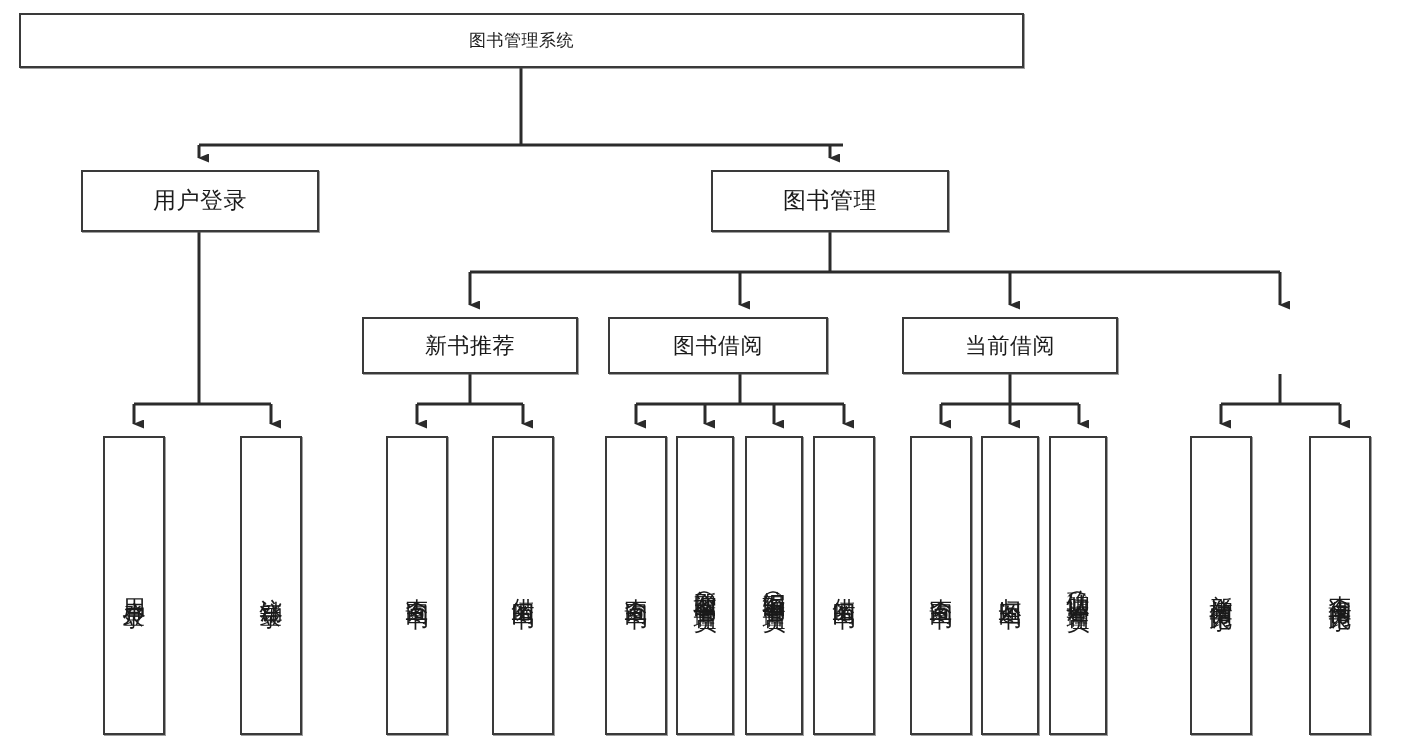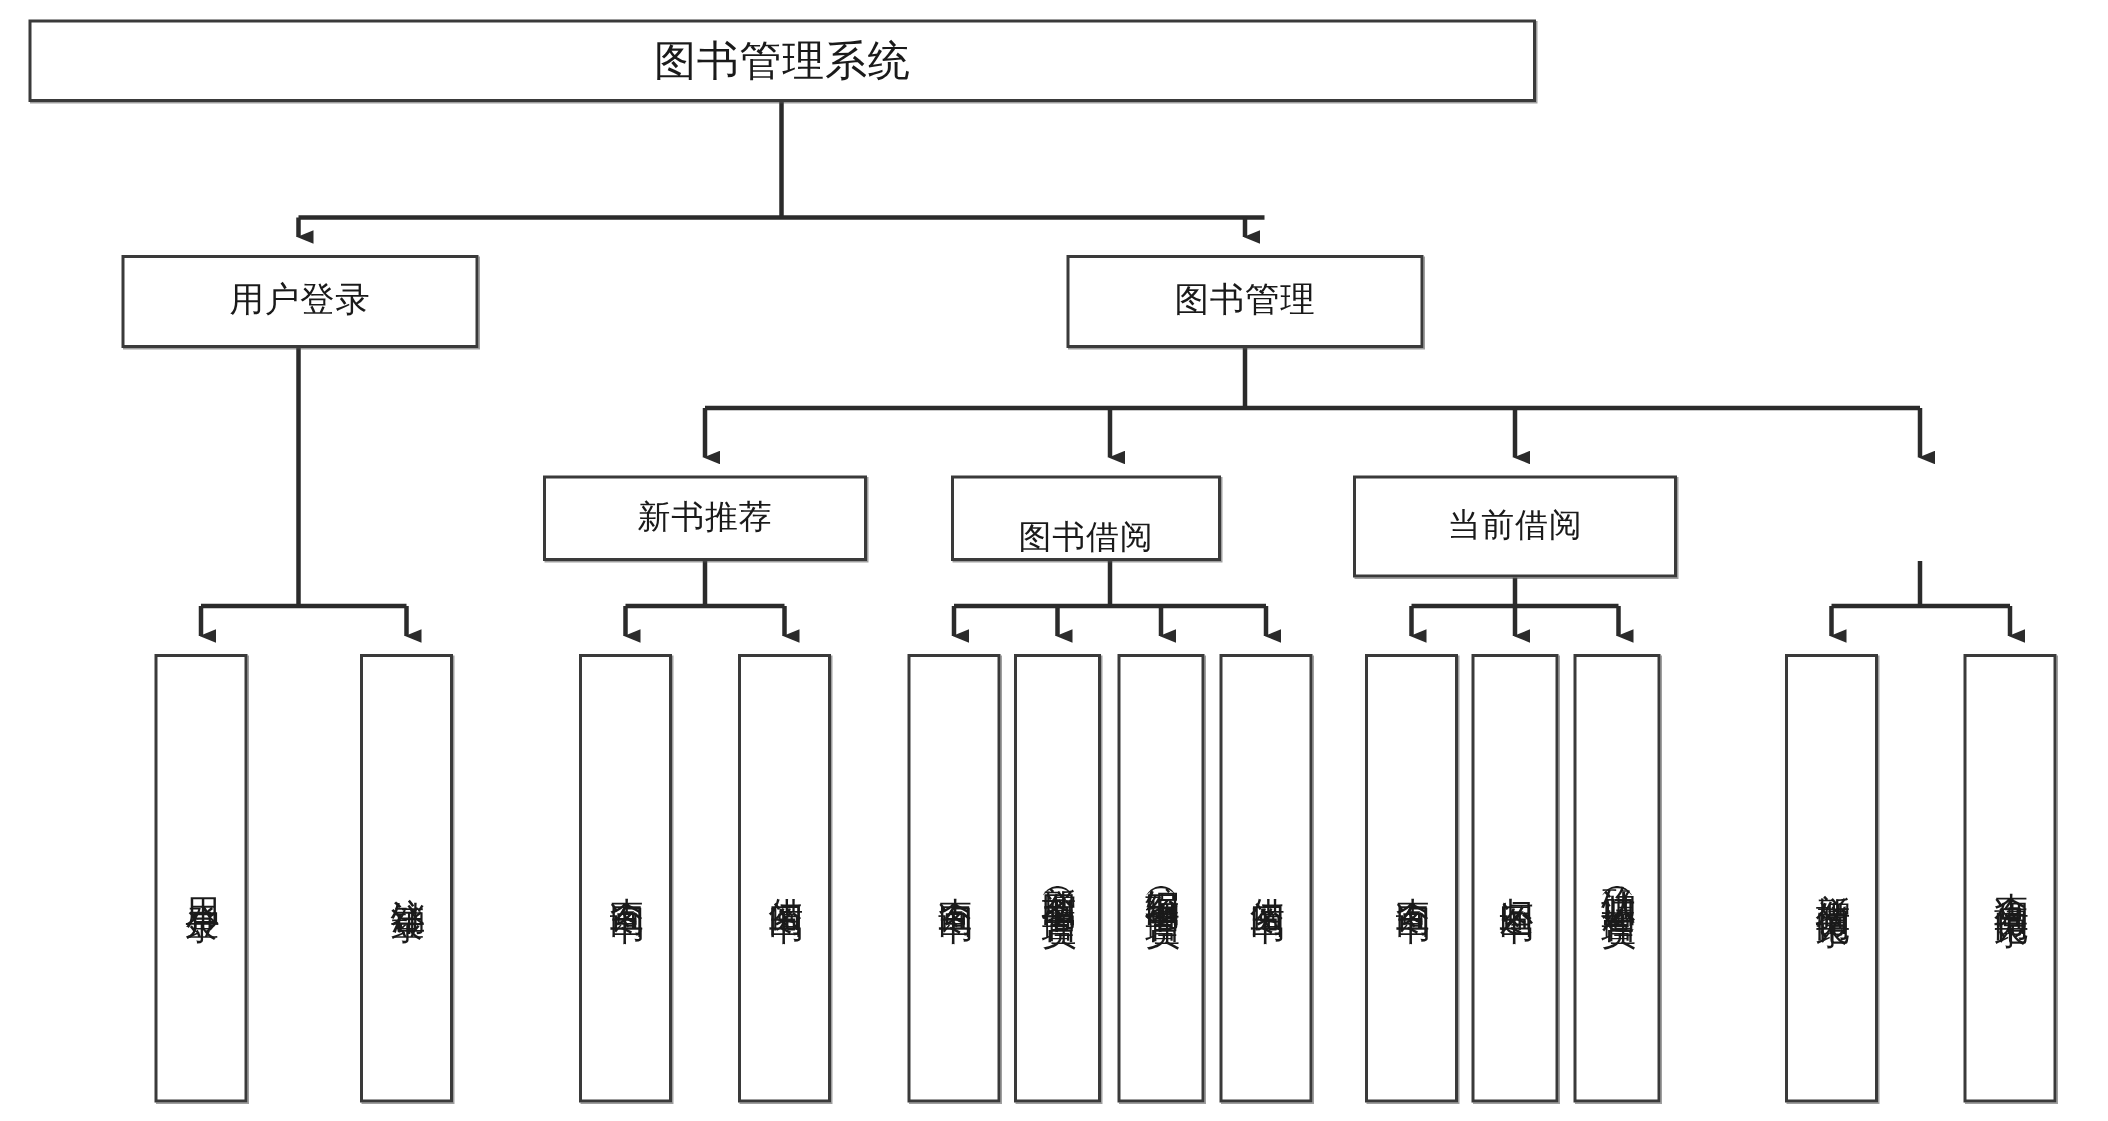--- a/index.html
+++ b/index.html
@@ -36,21 +36,21 @@
     color: #1a1a1a;
     box-shadow: 1px 1px 0 rgba(80,80,80,0.55);
   }
   .node-label {
     display: block;
     text-align: center;
     line-height: 1.18;
     white-space: pre;
     letter-spacing: 0.5px;
   }
-  .node.level-0 .node-label { font-size: 28px; }
+  .node.level-0 .node-label { font-size: 17px; }
   .node.level-1 .node-label { font-size: 23px; }
   .node.level-2 .node-label { font-size: 22px; }
   .node.leaf {
     align-items: center;
     justify-content: center;
     padding: 6px 0;
   }
   .node.leaf .node-label {
     writing-mode: vertical-rl;
     text-orientation: upright;
@@ -134,25 +134,25 @@
   </div>
 
   <div class="node level-2" style="left:362px; top:317px; width:216px; height:57px;">
     <span class="node-label">新书推荐</span>
   </div>
 
   <div class="node level-1" style="left:711px; top:170px; width:238px; height:62px;">
     <span class="node-label">图书管理</span>
   </div>
 
-  <div class="node level-2" style="left:634px; top:317px; width:180px; height:57px;align-items:flex-end;">
+  <div class="node level-2" style="left:608px; top:317px; width:220px; height:57px;">
     <span class="node-label">图书借阅</span>
   </div>
 
-  <div class="node level-2" style="left:902px; top:317px; width:216px; height:68px;">
+  <div class="node level-2" style="left:902px; top:317px; width:216px; height:57px;">
     <span class="node-label">当前借阅</span>
   </div>
 
 
   <div class="node leaf" style="left:103px; top:436px; width:62px; height:299px;">
     <span class="node-label">用户登录</span>
   </div>
 
   <div class="node leaf" style="left:240px; top:436px; width:62px; height:299px;">
     <span class="node-label">注销登录</span>

